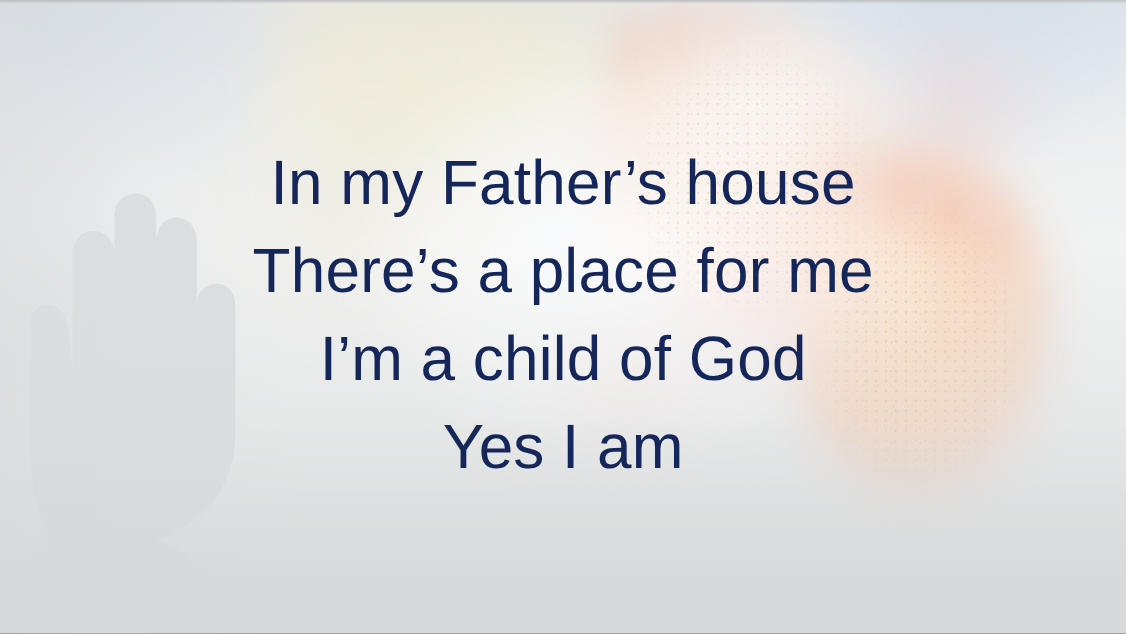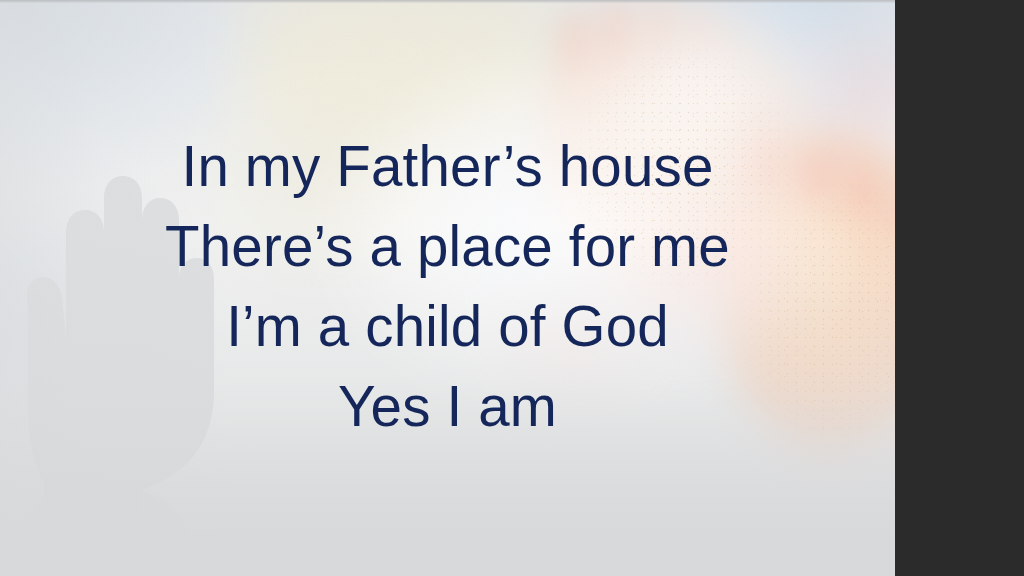--- a/index.html
+++ b/index.html
@@ -4,21 +4,21 @@
 <title>Lyric Slide</title>
 <style>
   html, body {
     margin: 0;
     padding: 0;
     background: #2b2b2b;
   }
 
   .slide {
     position: relative;
-    width: 895px;
+    width: 1024px;
     height: 576px;
     overflow: hidden;
     background: #e8eaec;
     font-family: "Liberation Sans", sans-serif;
     -webkit-font-smoothing: antialiased;
   }
 
   
   .photo {
     position: absolute;

